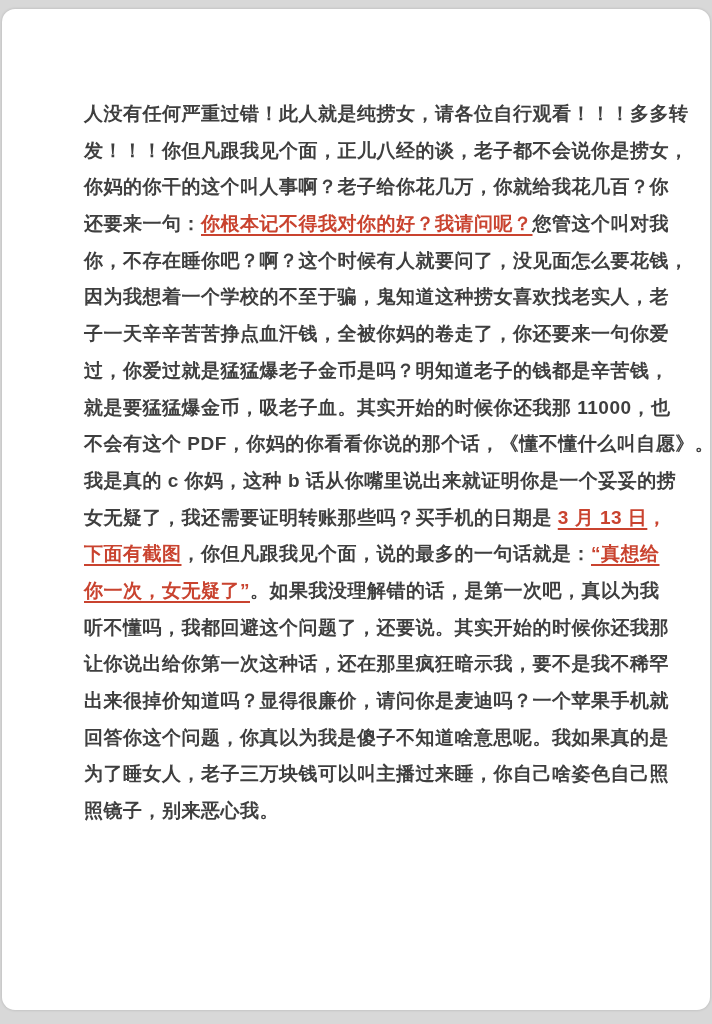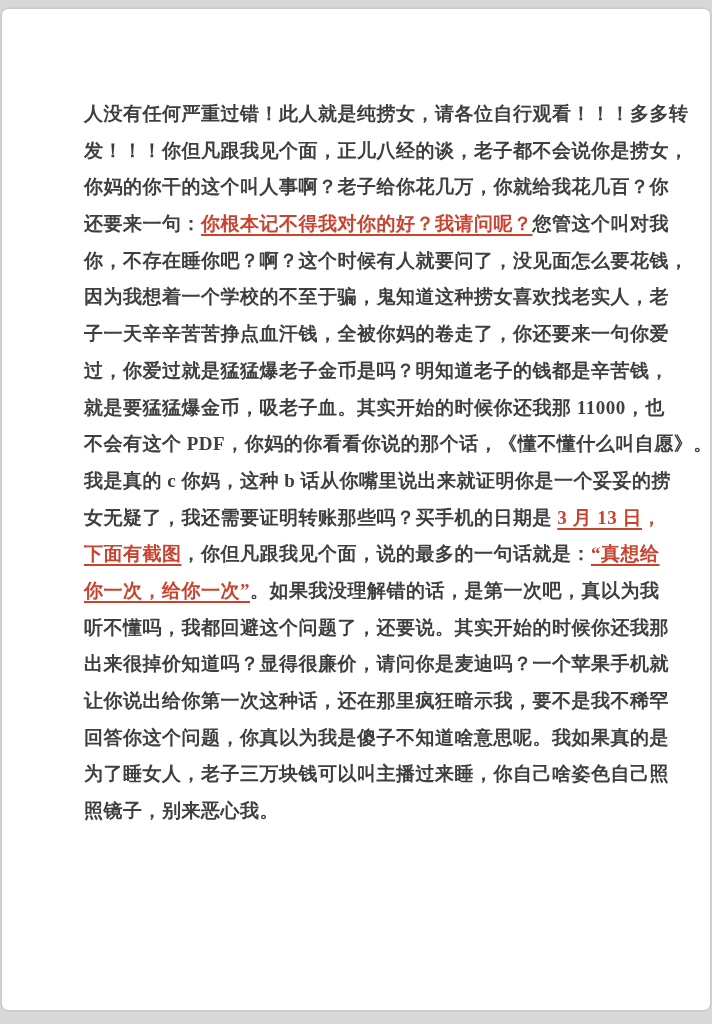--- a/index.html
+++ b/index.html
@@ -14,23 +14,22 @@
     font-family: "Liberation Sans", "DejaVu Sans", sans-serif;
     overflow: hidden;
   }
   .page {
     position: absolute;
     left: 2px;
     right: 2px;
     top: 9px;
     bottom: 14px;
     background: #ffffff;
-    border-radius: 6px;
+    border-radius: 13px;
     box-shadow: 0 0 3px rgba(0,0,0,0.18);
-    font-family: Liberation Serif, serif;
   }
   .content {
     position: absolute;
     left: 82px;
     top: 87px;
     width: 546px;
   }
   .line {
     height: 36.7px;
     line-height: 36.7px;
@@ -71,21 +70,21 @@
       <div class="line"><span>还要来一句：</span><span class="seg-red seg-underline">你根本记不得我对你的好？我请问呢？</span><span>您管这个叫对我</span></div>
       <div class="line"><span>你，不存在睡你吧？啊？这个时候有人就要问了，没见面怎么要花钱，</span></div>
       <div class="line"><span>因为我想着一个学校的不至于骗，鬼知道这种捞女喜欢找老实人，老</span></div>
       <div class="line"><span>子一天辛辛苦苦挣点血汗钱，全被你妈的卷走了，你还要来一句你爱</span></div>
       <div class="line"><span>过，你爱过就是猛猛爆老子金币是吗？明知道老子的钱都是辛苦钱，</span></div>
       <div class="line"><span>就是要猛猛爆金币，吸老子血。其实开始的时候你还我那 11000，也</span></div>
       <div class="line"><span>不会有这个 PDF，你妈的你看看你说的那个话，《懂不懂什么叫自愿》。</span></div>
       <div class="line"><span>我是真的 c 你妈，这种 b 话从你嘴里说出来就证明你是一个妥妥的捞</span></div>
       <div class="line"><span>女无疑了，我还需要证明转账那些吗？买手机的日期是 </span><span class="seg-red seg-underline">3 月 13 日</span><span class="seg-red">，</span></div>
       <div class="line"><span class="seg-red seg-underline">下面有截图</span><span>，你但凡跟我见个面，说的最多的一句话就是：</span><span class="seg-red seg-underline">“真想给</span></div>
-      <div class="line"><span class="seg-red seg-underline">你一次，给你一次”</span><span>。如果我没理解错的话，是第一次吧，真以为我</span></div>
+      <div class="line"><span class="seg-red seg-underline">你一次，女无疑了”</span><span>。如果我没理解错的话，是第一次吧，真以为我</span></div>
       <div class="line"><span>听不懂吗，我都回避这个问题了，还要说。其实开始的时候你还我那</span></div>
+      <div class="line"><span>让你说出给你第一次这种话，还在那里疯狂暗示我，要不是我不稀罕</span></div>
       <div class="line"><span>出来很掉价知道吗？显得很廉价，请问你是麦迪吗？一个苹果手机就</span></div>
-      <div class="line"><span>让你说出给你第一次这种话，还在那里疯狂暗示我，要不是我不稀罕</span></div>
       <div class="line"><span>回答你这个问题，你真以为我是傻子不知道啥意思呢。我如果真的是</span></div>
       <div class="line"><span>为了睡女人，老子三万块钱可以叫主播过来睡，你自己啥姿色自己照</span></div>
       <div class="line last"><span>照镜子，别来恶心我。</span></div>
     </div>
 </div>
 
 </body></html>

